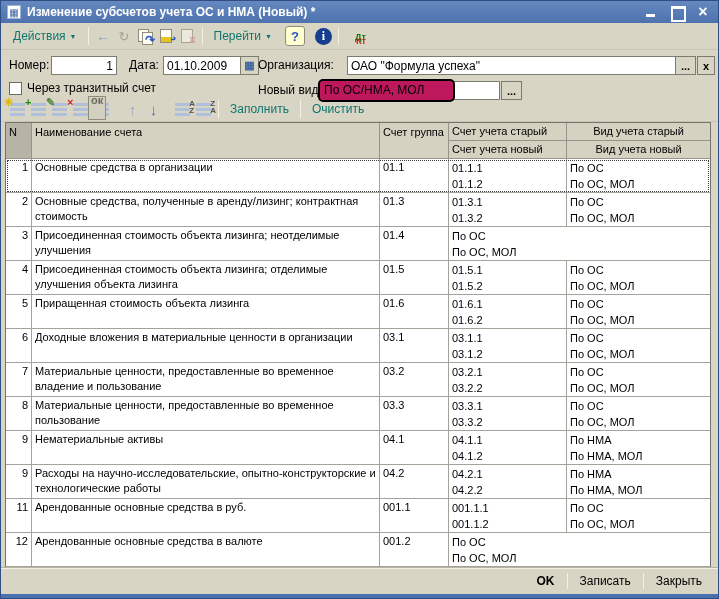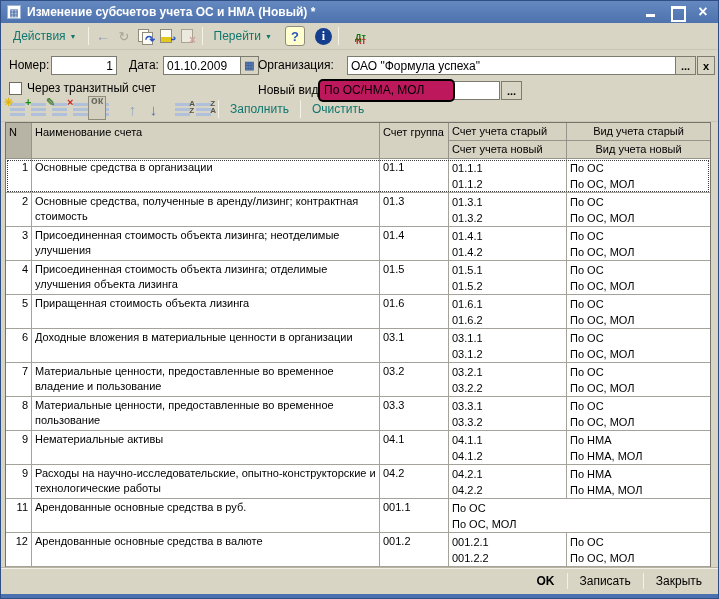--- a/index.html
+++ b/index.html
@@ -326,24 +326,20 @@
           </div>
           <div class="c type">
             <div>По ОС</div>
             <div>По ОС, МОЛ</div>
           </div>
         </div>
         <div class="grid-row">
           <div class="c n">3</div>
           <div class="c name">Присоединенная стоимость объекта лизинга; неотделимые улучшения</div>
           <div class="c group">01.4</div>
-          <div class="c acc">
-            <div>01.4.1</div>
-            <div>01.4.2</div>
-          </div>
           <div class="c type">
             <div>По ОС</div>
             <div>По ОС, МОЛ</div>
           </div>
         </div>
         <div class="grid-row">
           <div class="c n">4</div>
           <div class="c name">Присоединенная стоимость объекта лизинга; отделимые улучшения объекта лизинга</div>
           <div class="c group">01.5</div>
           <div class="c acc">
@@ -430,33 +426,33 @@
           </div>
           <div class="c type">
             <div>По НМА</div>
             <div>По НМА, МОЛ</div>
           </div>
         </div>
         <div class="grid-row">
           <div class="c n">11</div>
           <div class="c name">Арендованные основные средства в руб.</div>
           <div class="c group">001.1</div>
+          <div class="c acc">
+            <div>001.1.1</div>
+            <div>001.1.2</div>
+          </div>
           <div class="c type">
             <div>По ОС</div>
             <div>По ОС, МОЛ</div>
           </div>
         </div>
         <div class="grid-row">
           <div class="c n">12</div>
           <div class="c name">Арендованные основные средства в валюте</div>
           <div class="c group">001.2</div>
-          <div class="c acc">
-            <div>001.2.1</div>
-            <div>001.2.2</div>
-          </div>
           <div class="c type">
             <div>По ОС</div>
             <div>По ОС, МОЛ</div>
           </div>
         </div>
         <div class="grid-filler"></div>
       </div>
   </div>
 
   <div class="footer">

